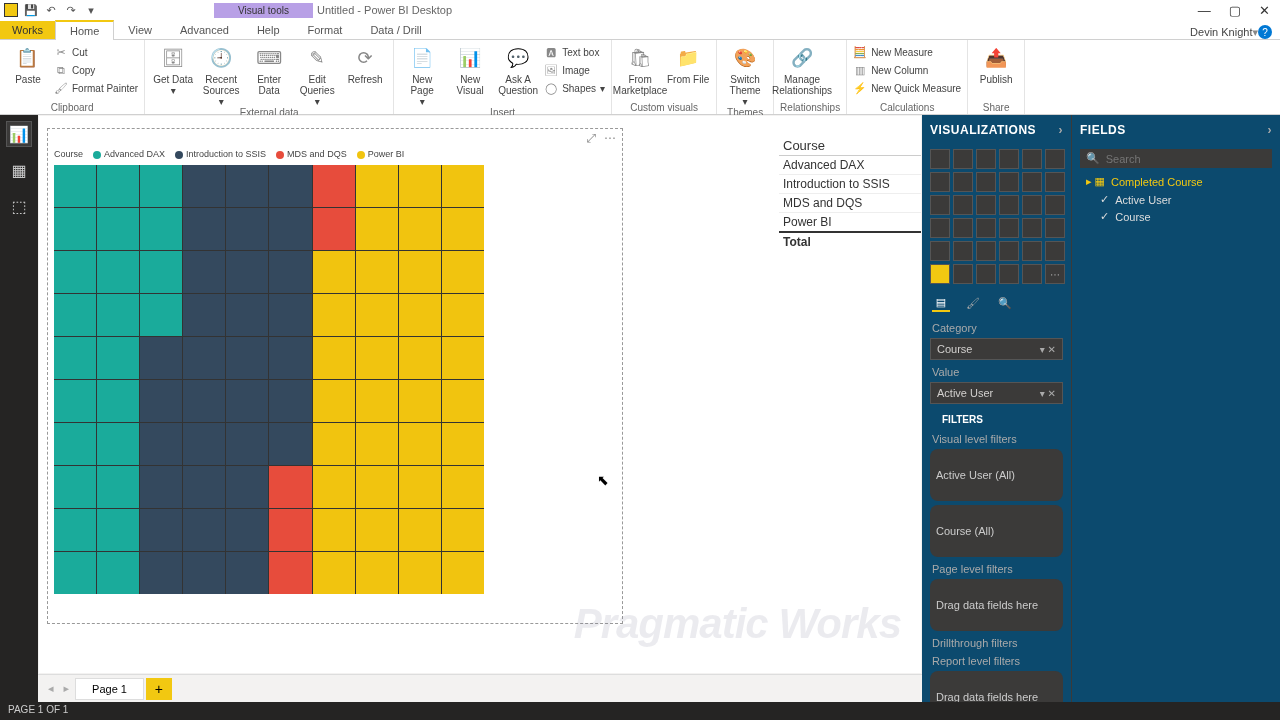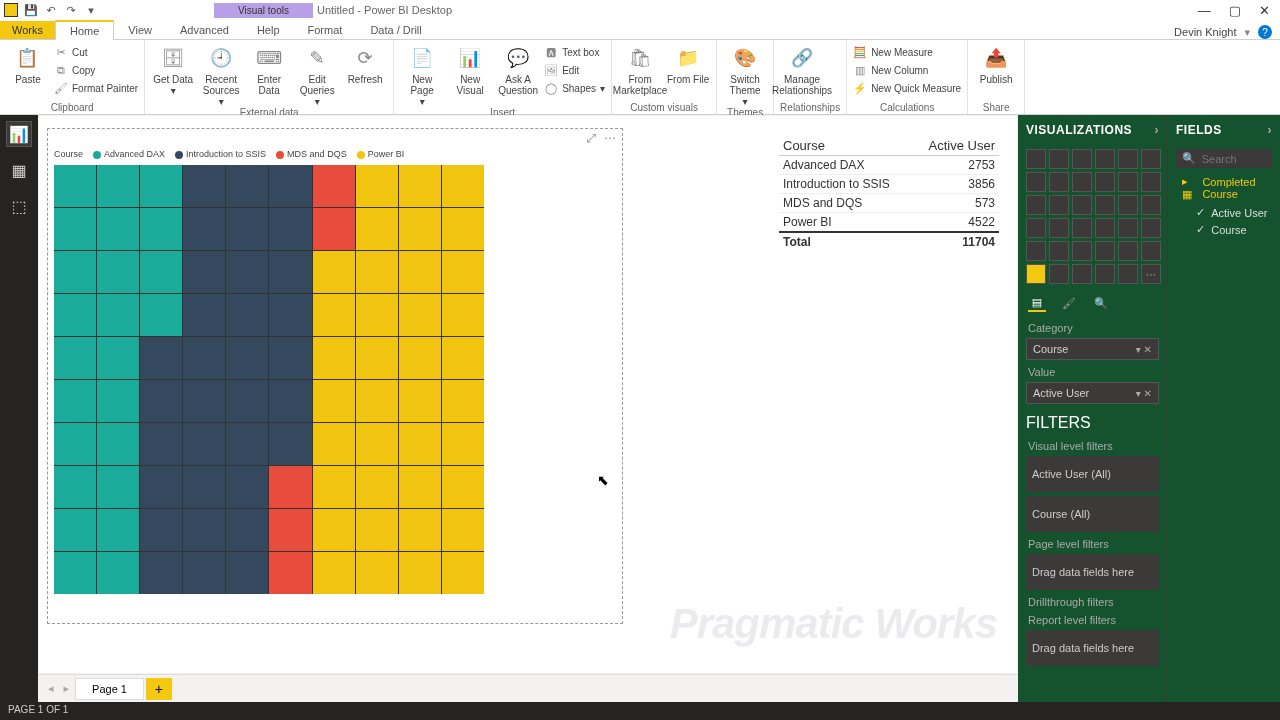--- a/index.html
+++ b/index.html
@@ -13,21 +13,21 @@
 .visual-tools { background: #b8a0e6; padding: 2px 24px; font-size: 10px; color: #333; margin-left: 112px;}
 .title-text { margin-left: 4px; color: #666; font-size: 11px;}
 .win-controls { margin-left: auto; display: flex; gap: 18px; padding-right: 10px; color: #333; font-size: 13px; }
 .win-btn { cursor: pointer; }
 
 
 .tabstrip { height: 20px; display: flex; align-items: flex-end; font-size: 11px; border-bottom: 1px solid #d0d0d0; }
 .file-tab { background: #f2c811; padding: 3px 12px; color: #333; }
 .tab { padding: 3px 14px; color: #555; cursor: pointer; }
 .tab.active { border-top: 2px solid #f2c811; background: #fff; border-left: 1px solid #d0d0d0; border-right: 1px solid #d0d0d0; margin-bottom: -1px; }
-.user-area { margin-left: auto; display: flex; align-items: center; gap: 8px; padding-right: 8px; font-size: 11px; color: #444;}
+.user-area { margin-left: auto; display: flex; align-items: center; padding-right: 8px; font-size: 11px; color: #444;}
 .help-circle { width: 14px; height: 14px; border-radius: 50%; background: #0078d4; color: #fff; font-size: 10px; display: inline-flex; align-items: center; justify-content: center;}
 
 
 .ribbon { height: 75px; display: flex; border-bottom: 1px solid #d0d0d0; font-size: 10px; }
 .ribbon-group { display: flex; flex-direction: column; border-right: 1px solid #e4e4e4; padding: 2px 6px 0 6px; }
 .group-body { flex: 1; display: flex; align-items: flex-start; gap: 4px; }
 .group-label { text-align: center; font-size: 10px; color: #666; padding-bottom: 1px; }
 .rbtn { display: flex; flex-direction: column; align-items: center; justify-content: flex-start; width: 44px; padding-top: 4px; cursor: pointer; color: #444; text-align: center; line-height: 1.1;}
 .rbtn .ricon { width: 28px; height: 26px; margin-bottom: 2px; display: flex; align-items: center; justify-content: center; font-size: 18px; color: #888;}
 .rstack { display: flex; flex-direction: column; gap: 2px; padding-top: 2px;}
@@ -64,39 +64,39 @@
 
 .cursor-mark { position: absolute; left: 558px; top: 356px; font-size: 14px; color: #000;}
 
 
 .pagetabs { height: 28px; background: #f3f2f1; border-top: 1px solid #ddd; display: flex; align-items: center; font-size: 11px; padding-left: 6px; gap: 2px;}
 .pagetab { background: #fff; border: 1px solid #ddd; padding: 4px 16px; }
 .addpage { width: 26px; height: 22px; background: #f2c811; display: flex; align-items: center; justify-content: center; font-size: 14px; cursor: pointer;}
 .nav-arrow { color: #aaa; padding: 0 4px; cursor: pointer;}
 
 
-.panes { width: 262px; background: #14532d; color: #d2d0ce; display: flex; font-size: 11px;}
+.panes { width: 358px; background: #0c4a6e; color: #d2d0ce; display: flex; font-size: 11px;}
 .pane { display: flex; flex-direction: column;}
 .pane.viz { width: 150px; border-right: 1px solid #3b3a39;}
 .pane.fields { flex: 1;}
 .pane-header { display: flex; align-items: center; justify-content: space-between; padding: 8px 8px; font-size: 12px; font-weight: 600; letter-spacing: .5px; color: #fff;}
 .chevron { color: #aaa; cursor: pointer;}
 
 .viz-grid { display: grid; grid-template-columns: repeat(6, 20px); gap: 3px; padding: 4px 8px;}
 .viz-grid .vicon { width: 20px; height: 20px; background: #3b3a39; border: 1px solid #555; cursor: pointer; display:flex; align-items:center; justify-content:center; font-size:10px; color:#aaa;}
 .viz-grid .vicon.sel { background: #f2c811; color:#333;}
 .viz-tabs { display: flex; gap: 14px; padding: 6px 10px;}
 .viz-tabs .vt { width: 18px; height: 18px; display: flex; align-items: center; justify-content: center; color: #aaa; cursor: pointer;}
 .viz-tabs .vt.active { color: #fff; border-bottom: 2px solid #f2c811;}
 
 .field-label { padding: 4px 10px 2px 10px; color: #aaa; font-size: 11px;}
 .field-well { margin: 2px 8px; background: #3b3a39; border: 1px solid #555; padding: 4px 6px; display: flex; justify-content: space-between; align-items: center; font-size: 11px;}
 .field-well .wx { color: #aaa; cursor: pointer; font-size: 10px;}
-.filters-hdr { padding: 8px 10px 4px 8px; font-weight: 400; font-size: 16px; color: #fff;}
-.filter-drop { margin: 2px 8px; background: #3b3a39; padding: 12px 6px; font-size: 11px; color:#ccc;}
+.filters-hdr { padding: 8px 10px 4px 20px; font-weight: 700; font-size: 10px; color: #fff;}
+.filter-drop { margin: 2px 8px; background: #3b3a39; padding: 20px 6px; font-size: 11px; color:#ccc;border-radius:8px;}
 
 .search-box { margin: 4px 8px; background: #3b3a39; display: flex; align-items: center; padding: 3px 6px; gap: 6px; color: #aaa;}
 .search-box input { background: transparent; border: none; outline: none; color: #ccc; font-size: 11px; width: 100%;}
 .tree-item { padding: 3px 8px 3px 14px; display: flex; align-items: center; gap: 6px; cursor: pointer;}
 .tree-item.root { color: #f2c811; font-size: 11px;}
 .tree-child { padding-left: 28px; display: flex; align-items: center; gap: 6px; color: #ddd; font-size: 11px; padding-top:2px; padding-bottom:2px;}
 
 
 .statusbar { height: 18px; background: #252423; color: #ccc; font-size: 10px; padding: 2px 8px;}
 
@@ -204,21 +204,21 @@
           <div class="ricon">💬</div>
           <span>Ask A Question</span>
         </div>
       <div class="rstack">
         <div class="rrow">
             <span class="sicon">🅰</span>
             <span>Text box</span>
           </div>
         <div class="rrow">
             <span class="sicon">🖼</span>
-            <span>Edit</span>
+            <span>Image</span>
           </div>
         <div class="rrow"><span class="sicon">◯</span><span>Shapes</span> ▾</div>
       </div>
     </div>
     <div class="group-label">Insert</div>
   </div>
   <div class="ribbon-group">
     <div class="group-body">
       <div class="rbtn">
           <div class="ricon">🛍</div>

